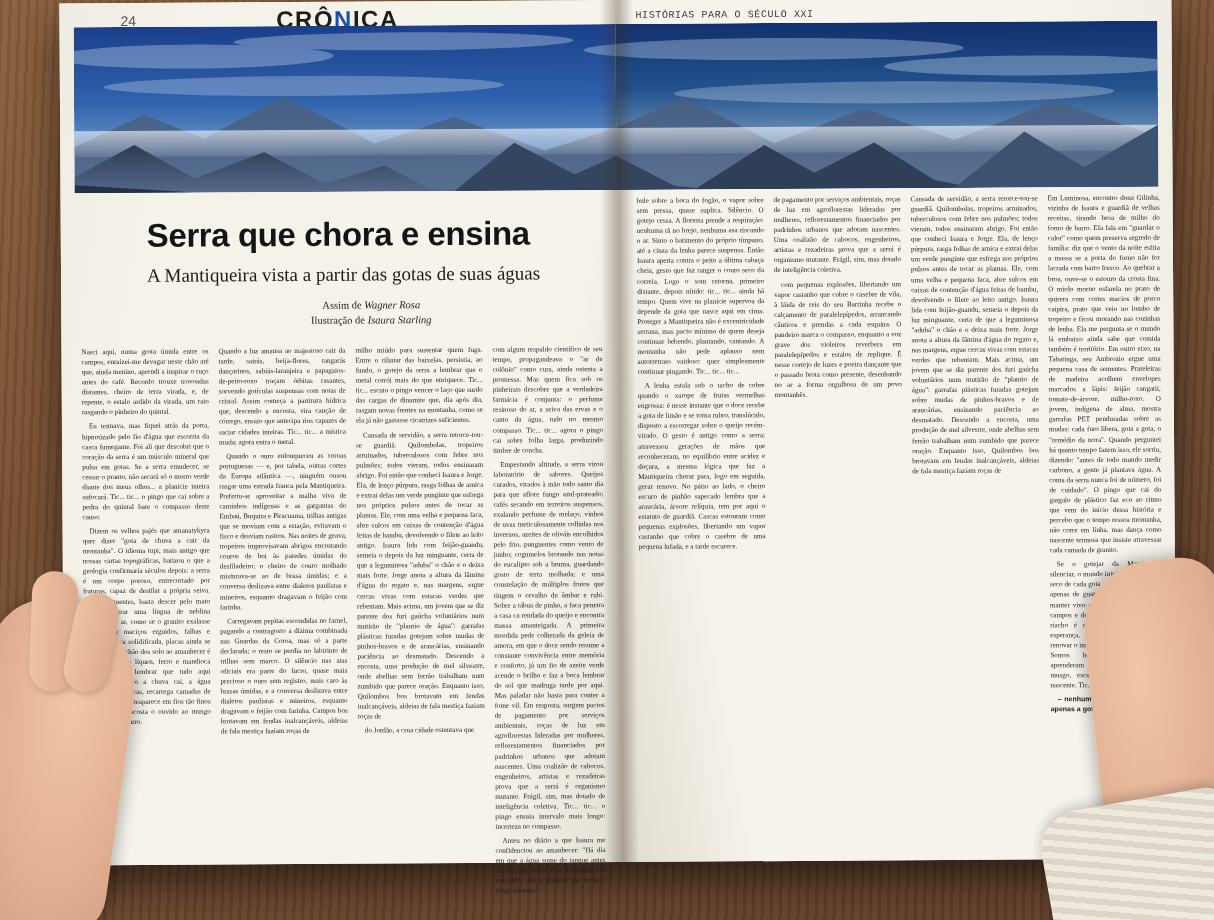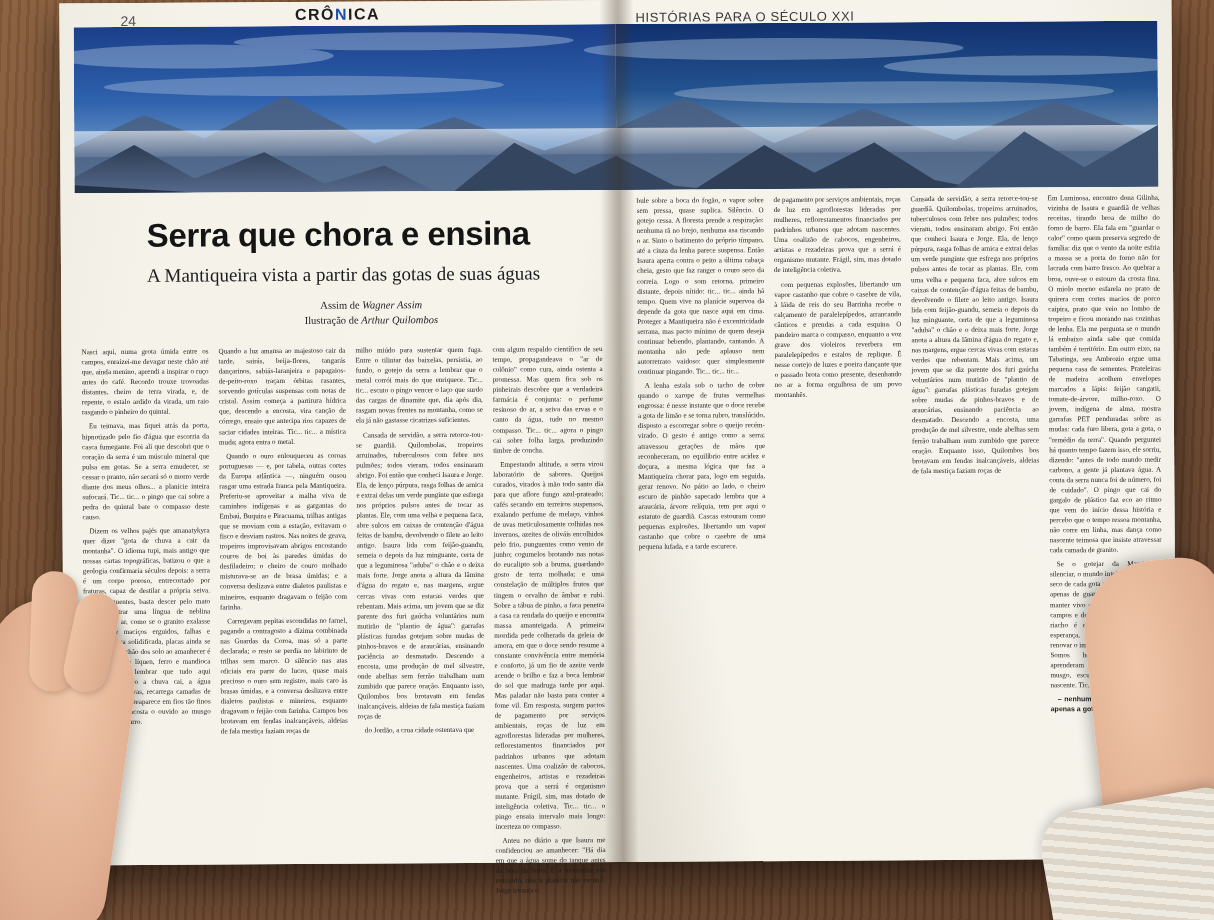--- a/index.html
+++ b/index.html
@@ -30,25 +30,25 @@
     background:linear-gradient(100deg,#efece3 0%,#f5f2ea 18%,#f6f3eb 80%,#e3dfd4 100%);}
   .page-right{left:556px;width:556px;
     background:linear-gradient(260deg,#efece3 0%,#f6f3ec 18%,#f6f3eb 80%,#e0dbcf 100%);}
   .gutter{
     position:absolute;left:540px;top:0;width:34px;height:862px;
     background:linear-gradient(90deg, rgba(0,0,0,0) 0%, rgba(60,45,30,.30) 45%, rgba(60,45,30,.34) 55%, rgba(0,0,0,0) 100%);
     pointer-events:none;
   }
 
   
-  .runhead{position:absolute;top:10px;font-family:Liberation Sans, sans-serif;font-size:13px;letter-spacing:.6px;color:#3a3a3a;}
+  .runhead{position:absolute;top:10px;font-family:Liberation Mono, monospace;font-size:10px;letter-spacing:.6px;color:#3a3a3a;}
   .folio{position:absolute;left:19px;top:10px;font-family:"Liberation Sans",sans-serif;font-size:14px;color:#555;margin-left:42px;}
   .mag-logo{
     position:absolute;left:50%;transform:translateX(-50%);top:4px;
-    font-family:"Liberation Sans",sans-serif;font-weight:bold;font-size:16px;letter-spacing:1.5px;color:#1d1d1d;
+    font-family:"Liberation Sans",sans-serif;font-weight:bold;font-size:24px;letter-spacing:1.5px;color:#1d1d1d;
   }
   .mag-logo .dot{color:#1d4ea8;}
   .mag-sub{position:absolute;left:50%;transform:translateX(-40%);top:26px;font-family:"Liberation Sans",sans-serif;font-size:7.5px;letter-spacing:.4px;color:#444;}
 
   
   .illus{position:absolute;left:14px;top:24px;width:1084px;height:166px;overflow:hidden;}
   .illus svg{display:block;}
 
   
   .title{
@@ -181,25 +181,25 @@
 
         <path d="M0,166 L0,158 L120,166 Z" fill="#243247"></path>
       </svg>
     </div>
 
     <div class="title">Serra que chora e ensina</div>
     <div class="subtitle">A Mantiqueira vista a partir das gotas de suas águas</div>
     <div class="byline">
       <div>
         <span>Assim de</span>
-        <i>Wagner Assim</i>
+        <i>Wagner Rosa</i>
       </div>
       <div>
         <span>Ilustração de</span>
-        <i>Arthur Quilombos</i>
+        <i>Isaura Starling</i>
       </div>
     </div>
 
     <div class="col c1">
       <p>Nasci aqui, numa grota úmida entre os campos, enraizei-me devagar neste chão até que, ainda menino, aprendi a inspirar o ruço antes do café. Recordo trouxe trovoadas distantes, cheiro de terra virada, e, de repente, o estalo ardido da virada, um raio rasgando o pinheiro do quintal.</p>
       <p>Eu teimava, mas fiquei atrás da porta, hipnotizado pelo fio d'água que escorria da casca fumegante. Foi ali que descobri que o coração da serra é um músculo mineral que pulsa em gotas. Se a serra emudecer, se cessar o pranto, não secará só o morro verde diante dos meus olhos... a planície inteira sufocará. Tic... tic... o pingo que cai sobre a pedra do quintal bate o compasso deste causo.</p>
       <p>Dizem os velhos pajés que amanatykyra quer dizer "gota de chuva a cair da montanha". O idioma tupi, mais antigo que nossas cartas topográficas, batizou o que a geologia confirmaria séculos depois: a serra é um corpo poroso, entrecortado por fraturas, capaz de destilar a própria seiva. Em dias quentes, basta descer pelo mato para encontrar uma língua de neblina suspensa no ar, como se o granito exalasse suor. Entre maciços erguidos, falhas e fendas de lava solidificada, placas ainda se acomodam. O chão dos solo ao amanhecer é uma mistura de líquen, ferro e mandioca crua, que faz lembrar que tudo aqui fermenta. Quando a chuva cai, a água penetra nas fissuras, recarrega camadas de quartzito, depois reaparece em fios tão finos que só quem encosta o ouvido ao musgo distingue o sussurro.</p>
     </div>
     <div class="col c2">
       <p>Quando a luz amansa ao majestoso cair da tarde, sairás, beija-flores, tangarás dançarinos, sabiás-laranjeira e papagaios-de-peito-roxo traçam órbitas rasantes, sorvendo gotículas suspensas com notas de cristal. Assim começa a partitura hídrica que, descendo a encosta, vira canção de córrego, ensaio que antecipa rios capazes de saciar cidades inteiras. Tic... tic... a mística muda; agora entra o metal.</p>

